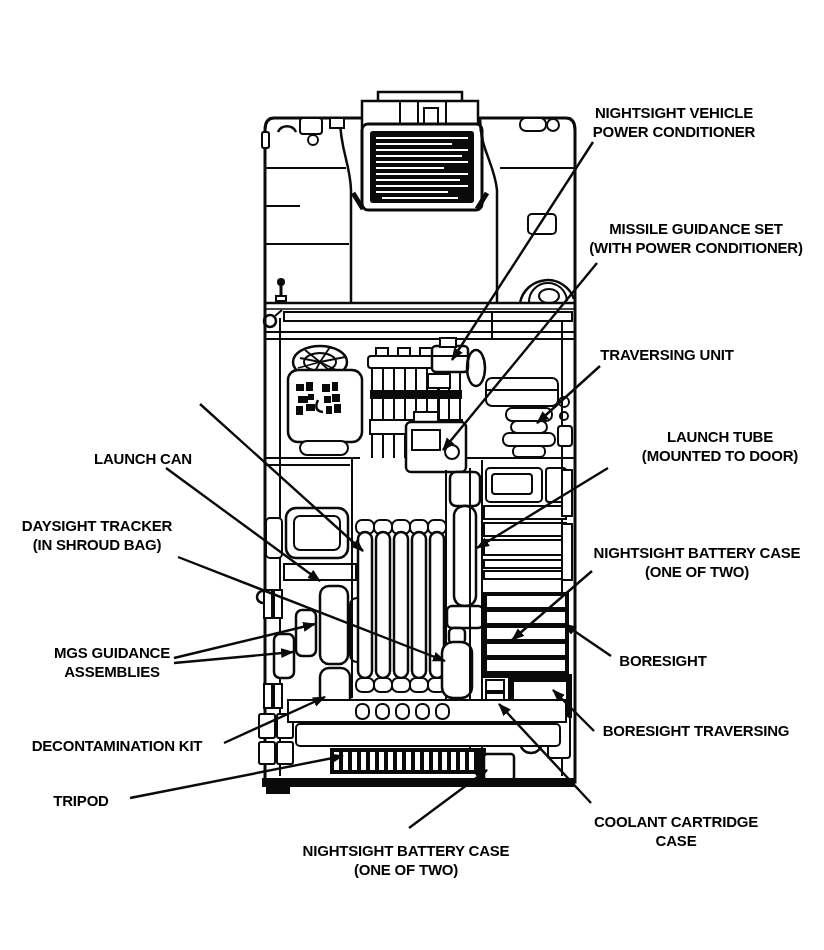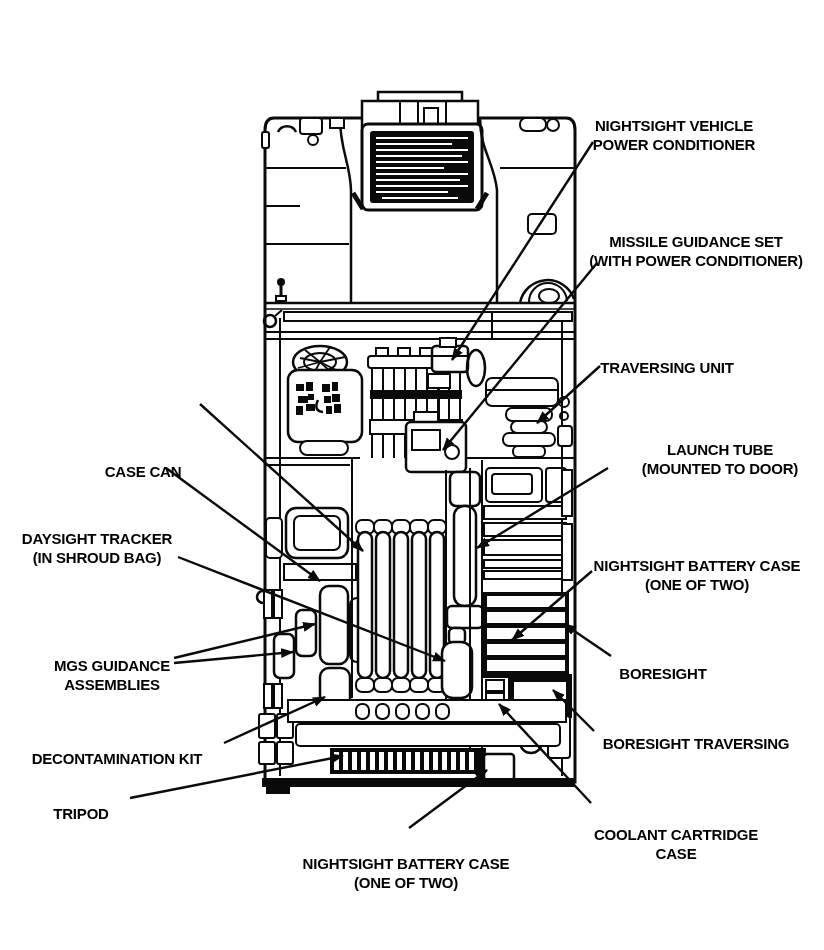--- a/index.html
+++ b/index.html
@@ -1,21 +1,21 @@
 <!DOCTYPE html>
 <html><head>
 <meta charset="utf-8">
 <style>
   html,body{margin:0;padding:0;background:#fff;}
   #stage{position:relative;width:824px;height:950px;background:#ffffff;overflow:hidden;
          font-family:"Liberation Sans",sans-serif;}
   svg{position:absolute;left:0;top:0;}
   .callout{position:absolute;transform:translateX(-50%);text-align:center;
            font-weight:bold;font-size:15px;line-height:19px;letter-spacing:-0.2px;
-           color:#000;white-space:nowrap;margin-top:13px;}
+           color:#000;white-space:nowrap;}
   .callout div{display:block;}
   .ink{stroke:#0a0a0a;fill:none;}
   .fillk{fill:#0a0a0a;stroke:none;}
   .fillw{fill:#ffffff;stroke:none;}
   .boxw{fill:#ffffff;stroke:#0a0a0a;}
 </style>
 </head>
 <body>
 
 <div id="stage">
@@ -341,21 +341,21 @@
       <div>(WITH POWER CONDITIONER)</div>
 </div>
 <div class="callout" style="left:667px;top:345px">
   <div>TRAVERSING UNIT</div>
 </div>
 <div class="callout" style="left:720px;top:427px">
   <div>LAUNCH TUBE</div>
       <div>(MOUNTED TO DOOR)</div>
 </div>
 <div class="callout" style="left:143px;top:449px">
-  <div>CASE CAN</div>
+  <div>LAUNCH CAN</div>
 </div>
 <div class="callout" style="left:97px;top:516px">
   <div>DAYSIGHT TRACKER</div>
       <div>(IN SHROUD BAG)</div>
 </div>
 <div class="callout" style="left:112px;top:643px">
   <div>MGS GUIDANCE</div>
       <div>ASSEMBLIES</div>
 </div>
 <div class="callout" style="left:117px;top:736px">

